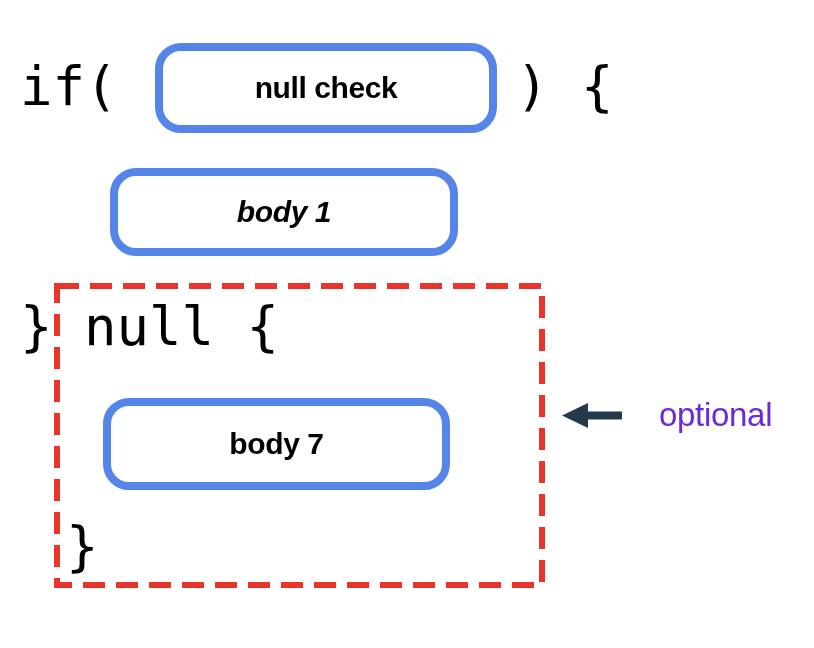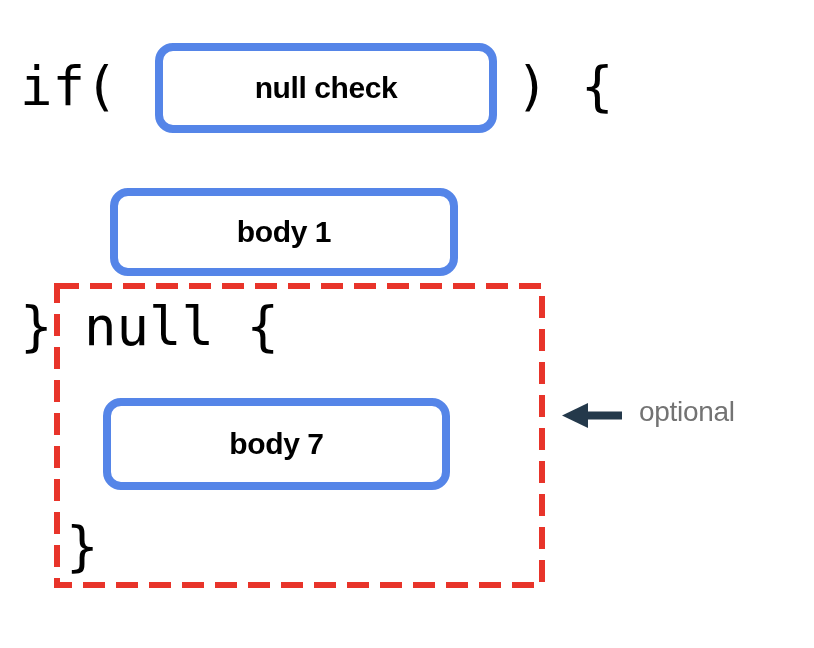--- a/index.html
+++ b/index.html
@@ -36,36 +36,36 @@
   #code-brace-1   { left: 20px;  top: 300px; }
   #code-else      { left: 84px;  top: 300px; }
   #code-brace-2   { left: 66px;  top: 520px; }
 
   
   .blue-box {
     position: absolute;
     box-sizing: border-box;
     background: #ffffff;
     border: 8px solid #5585e8;
-    border-radius: 18px;
+    border-radius: 26px;
     display: flex;
     align-items: center;
     justify-content: center;
   }
   .blue-box .box-label {
     font-family: "Liberation Sans", sans-serif;
     font-weight: bold;
     font-size: 30px;
     color: #000000;
     letter-spacing: -0.4px;
     user-select: none;
   }
 
   #box-null-check { left: 155px; top: 43px;  width: 342px; height: 90px; }
-  #box-body-1     { left: 110px; top: 188px; width: 348px; height: 88px; }
+  #box-body-1     { left: 110px; top: 168px; width: 348px; height: 88px; font-style: italic; }
   #box-body-2     { left: 103px; top: 398px; width: 347px; height: 92px; }
 
   
   #optional-region {
     position: absolute;
     left: 54px;
     top: 283px;
     width: 491px;
     height: 305px;
     pointer-events: none;
@@ -77,25 +77,25 @@
     position: absolute;
     left: 560px;
     top: 400px;
     width: 64px;
     height: 32px;
   }
   #optional-arrow svg { display: block; }
 
   #optional-label {
     position: absolute;
-    left: 639px;
+    left: 659px;
     top: 396px;
     font-family: "Liberation Sans", sans-serif;
-    font-size: 28px;
-    color: #737373;
+    font-size: 33px;
+    color: #6d28d9;
     letter-spacing: -0.3px;
     white-space: nowrap;
     user-select: none;
   }
 </style>
 </head>
 <body>
 
 <div id="canvas">
 

